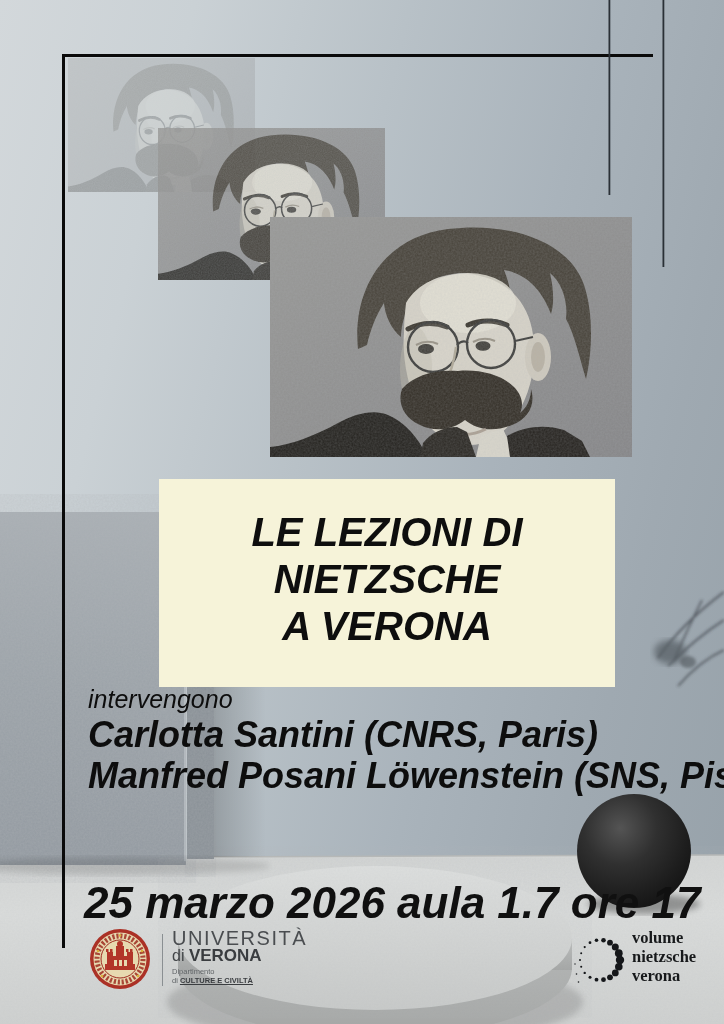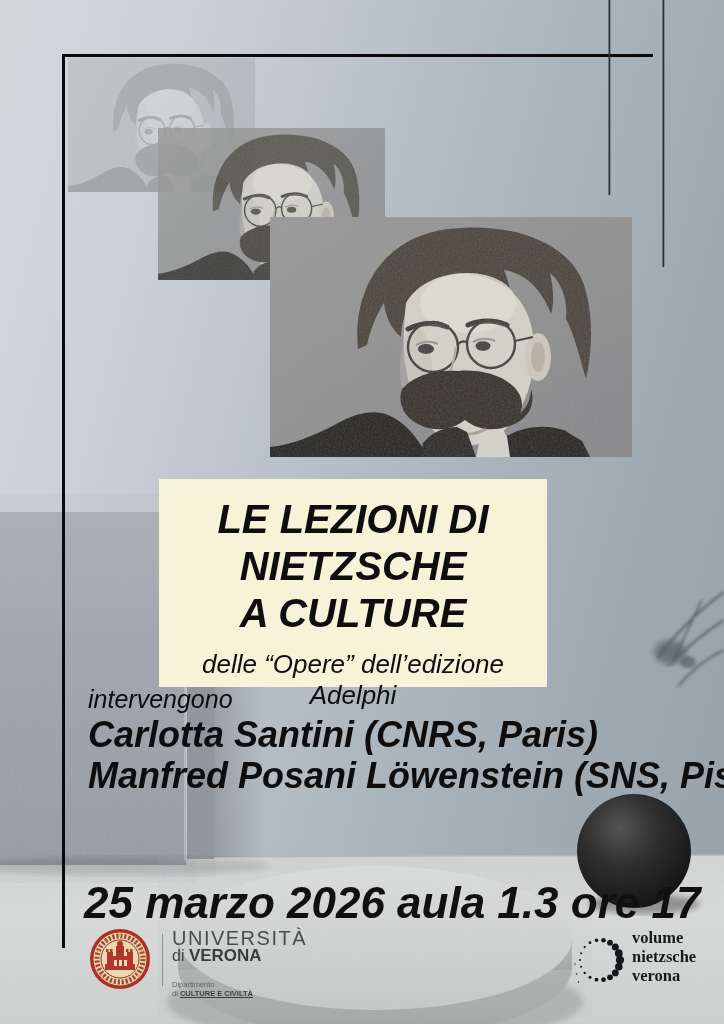--- a/index.html
+++ b/index.html
@@ -5,42 +5,42 @@
   html,body{margin:0;padding:0;background:#666;}
   #poster{
     position:relative;width:724px;height:1024px;overflow:hidden;
     font-family:"Liberation Sans",sans-serif;
     background:linear-gradient(104deg,#d3d8db 0%,#cad1d5 20%,#b8c1c7 42%,#a9b3bb 62%,#9fa9b1 80%,#96a1a9 100%);
   }
   .abs{position:absolute;}
   svg{display:block;}
   
   #title-box{
-    left:159px;top:479px;width:388px;height:208px;
-    background:#f6f3d9;z-index:4;text-align:center;box-sizing:border-box;padding-top:17px;
+    left:159px;top:479px;width:456px;height:208px;
+    background:#f6f3d9;z-index:4;text-align:center;box-sizing:border-box;padding-top:30px;
     color:#0e0e0e;
   }
   .title-line{font-size:40px;font-weight:bold;font-style:italic;line-height:47px;letter-spacing:0;}
   .subtitle-line{font-size:26px;font-style:italic;line-height:31px;}
   #subtitle{margin-top:12px;}
   
   #speakers{left:88px;top:684px;z-index:5;color:#0d0d0d;}
   #speakers-intro{font-size:25px;font-style:italic;line-height:30px;}
   .speaker-line{font-size:36px;font-weight:bold;font-style:italic;line-height:41px;white-space:nowrap;}
   
   #event-info{left:84px;top:878px;z-index:6;font-size:44px;font-weight:bold;font-style:italic;color:#101010;white-space:nowrap;}
   
   #univr{left:86px;top:924px;z-index:6;height:72px;}
   #univr-seal{left:2px;top:2px;}
   #univr-divider{left:76px;top:10px;width:1px;height:52px;background:#8a8f92;}
   #univr-text{left:86px;top:6px;color:#44474a;}
   #univr-line1{font-size:20px;letter-spacing:1.5px;line-height:17px;color:#4a4d50;}
   #univr-line2{font-size:16px;line-height:17px;color:#434649;}
   #univr-line2 b{font-size:17px;font-weight:bold;color:#3a3d40;}
-  #univr-dept{margin-top:16px;font-size:7.5px;line-height:9px;color:#5f6366;}
+  #univr-dept{margin-top:3px;font-size:7.5px;line-height:9px;color:#5f6366;}
   #univr-dept b{color:#3a3d40;text-decoration:underline;}
   #circolo{left:573px;top:926px;z-index:6;}
   #circolo-text{left:59px;top:2px;font-family:"Liberation Serif",serif;font-weight:bold;font-size:16.5px;line-height:19px;color:#17191b;}
   .photo{z-index:2;}
   #photo-faint{opacity:0.27;}
   #photo-mid{opacity:0.84;}
 </style>
 </head>
 <body>
 
@@ -193,33 +193,32 @@
   </svg>
   <svg class="abs photo" id="photo-mid" style="left:158px;top:128px" width="227" height="152" viewBox="0 0 362 240" preserveAspectRatio="none">
     <use href="#nietzsche"></use>
   </svg>
   <svg class="abs photo" id="photo-large" style="left:270px;top:217px" width="362" height="240" viewBox="0 0 362 240">
     <use href="#nietzsche"></use>
   </svg>
 
   <div class="abs" id="title-box">
     <div class="title-line">LE LEZIONI DI NIETZSCHE</div>
-    <div class="title-line">A CULTURE</div>
+    <div class="title-line">A VERONA</div>
     <div id="subtitle">
-      <div class="subtitle-line">delle “Opere” dell’edizione Adelphi</div>
     </div>
   </div>
 
   <div class="abs" id="speakers">
     <div id="speakers-intro">intervengono</div>
     <div class="speaker-line">Carlotta Santini (CNRS, Paris)</div>
     <div class="speaker-line">Manfred Posani Löwenstein (SNS, Pisa)</div>
   </div>
 
-  <div class="abs" id="event-info">25 marzo 2026 aula 1.3 ore 17</div>
+  <div class="abs" id="event-info">25 marzo 2026 aula 1.7 ore 17</div>
 
   <div class="abs" id="univr">
     <svg class="abs" id="univr-seal" width="64" height="68" viewBox="0 0 64 68">
       <circle cx="32" cy="33" r="30" fill="#ab3126"></circle>
       <circle cx="32" cy="33" r="26.5" fill="#e7d9b0"></circle>
       <circle cx="32" cy="33" r="23" fill="none" stroke="#9e2b21" stroke-width="5" stroke-dasharray="2.2 1.8" opacity="0.85"></circle>
       <circle cx="32" cy="33" r="19" fill="#e7d9b0" stroke="#9e2b21" stroke-width="1"></circle>
       <g fill="#b23529">
         <rect x="17" y="38" width="30" height="6"></rect>
         <rect x="19" y="26" width="6" height="14"></rect>

